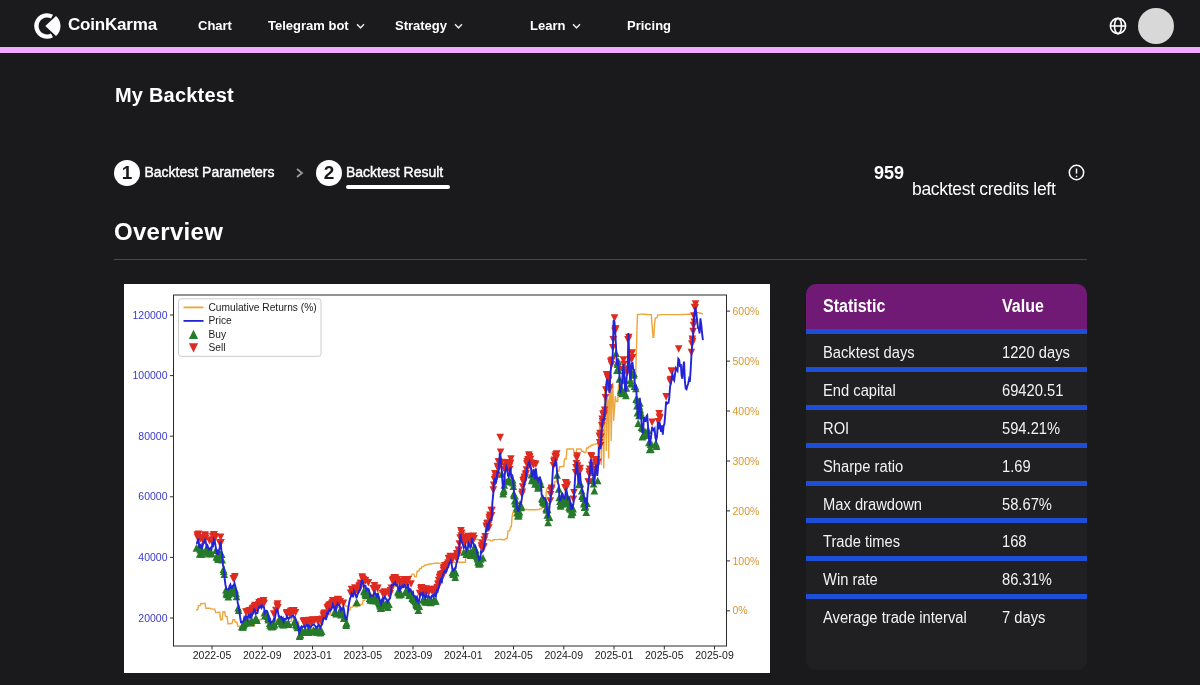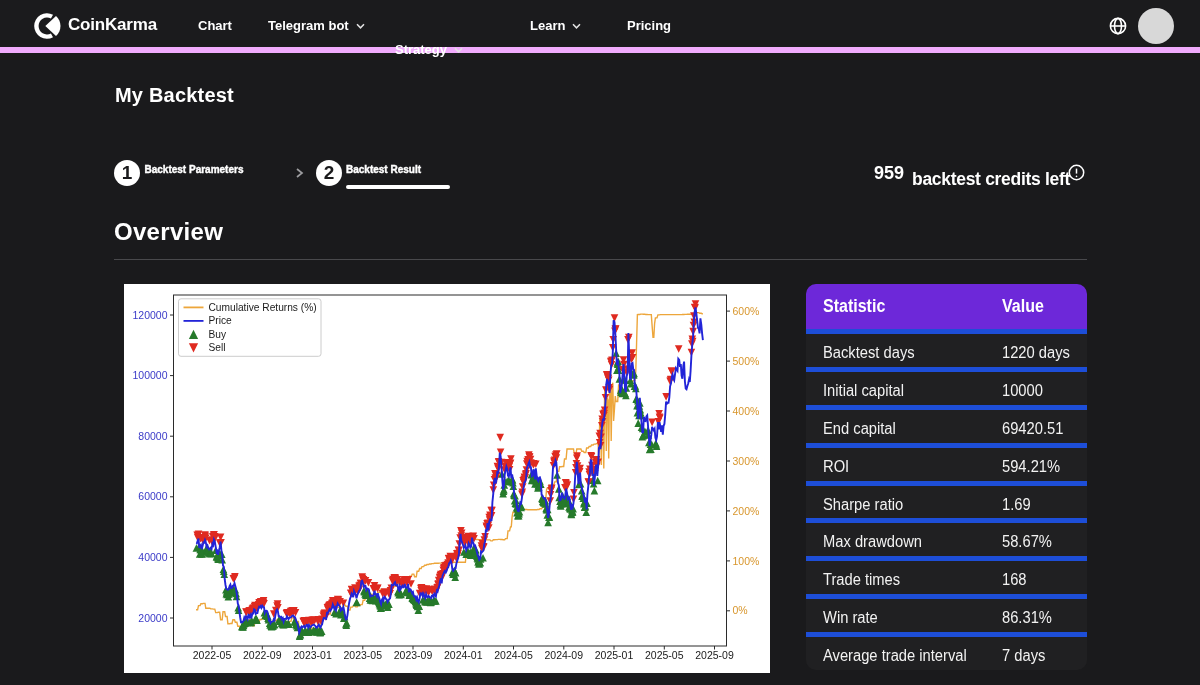--- a/index.html
+++ b/index.html
@@ -12,58 +12,58 @@
   .brand { position:absolute; left:68px; top:16px; font-size:17px; font-weight:700; line-height:1; letter-spacing:-0.2px; }
   .nl { position:absolute; top:19px; font-size:13px; font-weight:700; color:#fff; white-space:nowrap; line-height:1; }
   .car { display:inline-block; margin-left:7px; vertical-align:1px; }
   .globe { position:absolute; left:1109px; top:17px; }
   .avatar { position:absolute; left:1138px; top:8px; width:36px; height:36px; border-radius:50%; background:#d8d8d8; }
 
   .h1 { position:absolute; left:115px; top:83.5px; font-size:20px; font-weight:700; line-height:1.1; letter-spacing:0.2px; }
 
    .stepc { position:absolute; top:160px; width:26px; height:26px; border-radius:50%; background:#fff; color:#1a1a1c;
            font-size:19px; font-weight:700; text-align:center; line-height:26px; }
-  .steplab { position:absolute; top:165px; font-size:10px; font-weight:700; line-height:1; -webkit-text-stroke:0.4px #fff; }
+  .steplab { position:absolute; top:165px; font-size:14px; font-weight:400; line-height:1; -webkit-text-stroke:0.4px #fff; }
   .chev { position:absolute; left:295px; top:168px; }
   .uline { position:absolute; left:346px; top:185px; width:104px; height:4px; background:#fff; border-radius:2px; }
 
   .credits { position:absolute; left:874px; top:163.5px; width:212px; }
   .c9 { position:absolute; left:0; top:0.6px; font-size:18px; font-weight:700; line-height:1;text-align:center; }
-  .ctx { position:absolute; left:38px; top:7px; font-size:17.5px; font-weight:700; line-height:1; letter-spacing:-0.3px; }
+  .ctx { position:absolute; left:38px; top:17px; font-size:17.5px; font-weight:400; line-height:1; letter-spacing:-0.3px; }
   .cic { position:absolute; left:193.5px; top:0.8px; }
 
   .h2 { position:absolute; left:114px; top:218.5px; font-size:24px; font-weight:700; line-height:1.1; letter-spacing:0.3px; }
   .rule { position:absolute; left:114px; top:259px; width:972.5px; height:1px; background:#49494c; }
 
   .chart { position:absolute; left:124px; top:284px; width:646px; height:389px; }
 
   .card { position:absolute; left:805.5px; top:284px; width:281px; height:386px;
           background:#202022; border-radius:10px; overflow:hidden; }
-  .thead { position:relative; height:45px; background:#6d28d9; }
+  .thead { position:relative; height:45px; background:#701a75; }
   .th1, .th2 { position:absolute; top:0; font-size:18px; font-weight:700; line-height:45px;
                transform:scaleX(0.89); transform-origin:0 0; }
   .th1 { left:17.5px; } .th2 { left:196.5px; }
   .row { position:relative; height:37.9px; border-top:5px solid #1d4ed8; }
   .r1, .r2 { position:absolute; top:0; font-size:16px; font-weight:400; line-height:37px; color:#f2f2f2;
              transform:scaleX(0.92); transform-origin:0 0; white-space:nowrap; }
   .r1 { left:17.5px; } .r2 { left:196.5px; }
 </style>
 </head>
 <body>
 <header>
   <svg class="logo" viewBox="0 0 28 28">
     <path d="M 20.01 2.70 A 12.8 12.8 0 1 0 20.01 25.30 L 17.94 21.42 A 8.4 8.4 0 1 1 17.94 6.58 Z" fill="#fff"></path>
     <path d="M 12.3 14 L 23.03 3.97 A 13.5 13.5 0 0 1 23.03 24.03 Z" fill="#fff"></path>
   </svg>
   <div class="brand">CoinKarma</div>
   <div class="nl" style="left:198px;">Chart</div>
   <div class="nl" style="left:268px;">Telegram bot<svg class="car" width="9" height="6" viewBox="0 0 9 6" fill="none" stroke="#e3e3e3" stroke-width="1.5">
         <polyline points="1,1.2 4.5,4.8 8,1.2"></polyline>
       </svg></div>
-  <div class="nl" style="left:395px;margin-top:24px;">Strategy<svg class="car" width="9" height="6" viewBox="0 0 9 6" fill="none" stroke="#e3e3e3" stroke-width="1.5">
+  <div class="nl" style="left:395px;">Strategy<svg class="car" width="9" height="6" viewBox="0 0 9 6" fill="none" stroke="#e3e3e3" stroke-width="1.5">
         <polyline points="1,1.2 4.5,4.8 8,1.2"></polyline>
       </svg></div>
   <div class="nl" style="left:496px;margin-left:34px;">Learn<svg class="car" width="9" height="6" viewBox="0 0 9 6" fill="none" stroke="#e3e3e3" stroke-width="1.5">
         <polyline points="1,1.2 4.5,4.8 8,1.2"></polyline>
       </svg></div>
   <div class="nl" style="left:579px;padding-left:48px;">Pricing</div>
   <svg class="globe" width="18" height="18" viewBox="0 0 18 18" fill="none" stroke="#fff" stroke-width="1.6">
     <circle cx="9" cy="9" r="7.6"></circle>
     <ellipse cx="9" cy="9" rx="3.5" ry="7.6"></ellipse>
     <line x1="1.4" y1="9" x2="16.6" y2="9"></line>
@@ -1133,24 +1133,20 @@
 <div class="card">
   <div class="thead">
       <span class="th1">Statistic</span>
       <span class="th2">Value</span>
     </div>
   <div class="row">
       <span class="r1">Backtest days</span>
       <span class="r2">1220 days</span>
     </div>
   <div class="row">
-      <span class="r1">Initial capital</span>
-      <span class="r2">10000</span>
-    </div>
-  <div class="row">
       <span class="r1">End capital</span>
       <span class="r2">69420.51</span>
     </div>
   <div class="row">
       <span class="r1">ROI</span>
       <span class="r2">594.21%</span>
     </div>
   <div class="row">
       <span class="r1">Sharpe ratio</span>
       <span class="r2">1.69</span>

